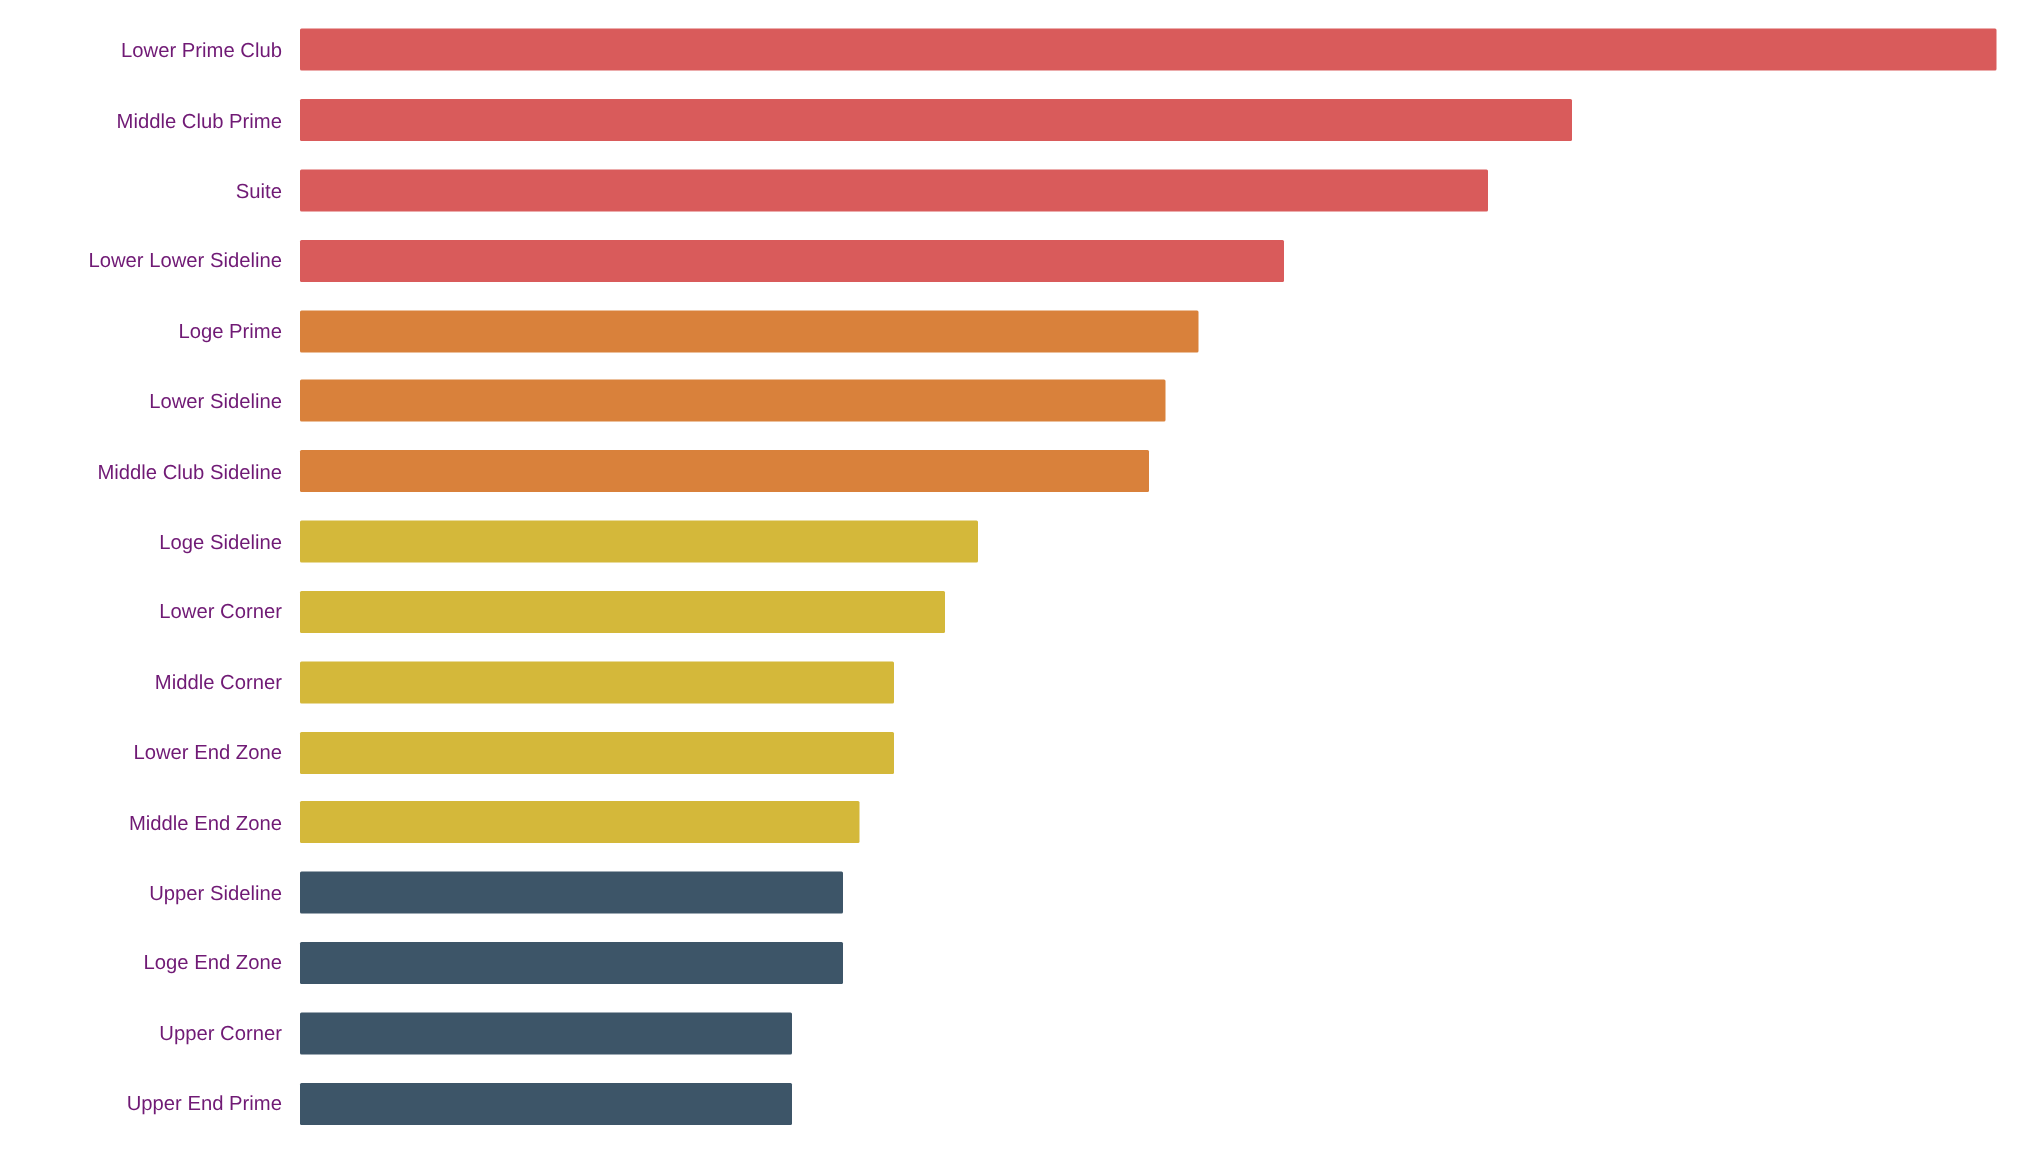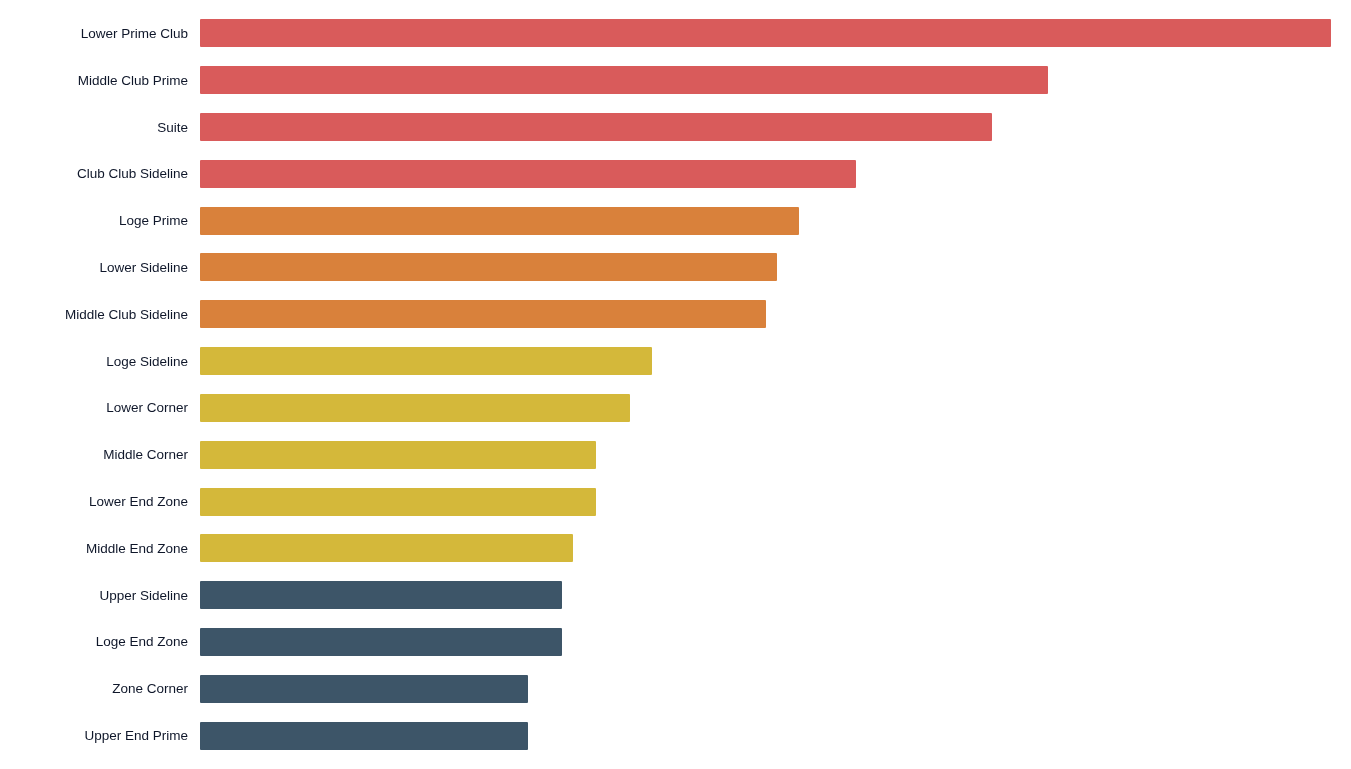--- a/index.html
+++ b/index.html
@@ -23,21 +23,21 @@
     .bar-row {
       display: flex;
       align-items: center;
       height: 38px;
     }
     .bar-label {
       width: 200px;
       text-align: right;
       padding-right: 12px;
       font-size: 13.5px;
-      color: #0f172a;
+      color: #701a75;
       flex-shrink: 0;
     }
     .bar-track {
       flex: 1;
       height: 28px;
       position: relative;
     }
     .bar-fill {
       height: 100%;
       border-radius: 1px;
@@ -59,21 +59,21 @@
         <div class="bar-fill" style="width: 75%; background-color: rgb(217, 91, 91);"></div>
       </div>
     </div>
     <div class="bar-row">
       <div class="bar-label">Suite</div>
       <div class="bar-track">
         <div class="bar-fill" style="width: 70%; background-color: rgb(217, 91, 91);"></div>
       </div>
     </div>
     <div class="bar-row">
-      <div class="bar-label">Club Club Sideline</div>
+      <div class="bar-label">Lower Lower Sideline</div>
       <div class="bar-track">
         <div class="bar-fill" style="width: 58%; background-color: rgb(217, 91, 91);"></div>
       </div>
     </div>
     <div class="bar-row">
       <div class="bar-label">Loge Prime</div>
       <div class="bar-track">
         <div class="bar-fill" style="width: 53%; background-color: rgb(217, 129, 59);"></div>
       </div>
     </div>
@@ -125,21 +125,21 @@
         <div class="bar-fill" style="width: 32%; background-color: rgb(61, 85, 104);"></div>
       </div>
     </div>
     <div class="bar-row">
       <div class="bar-label">Loge End Zone</div>
       <div class="bar-track">
         <div class="bar-fill" style="width: 32%; background-color: rgb(61, 85, 104);"></div>
       </div>
     </div>
     <div class="bar-row">
-      <div class="bar-label">Zone Corner</div>
+      <div class="bar-label">Upper Corner</div>
       <div class="bar-track">
         <div class="bar-fill" style="width: 29%; background-color: rgb(61, 85, 104);"></div>
       </div>
     </div>
     <div class="bar-row">
       <div class="bar-label">Upper End Prime</div>
       <div class="bar-track">
         <div class="bar-fill" style="width: 29%; background-color: rgb(61, 85, 104);"></div>
       </div>
     </div>

